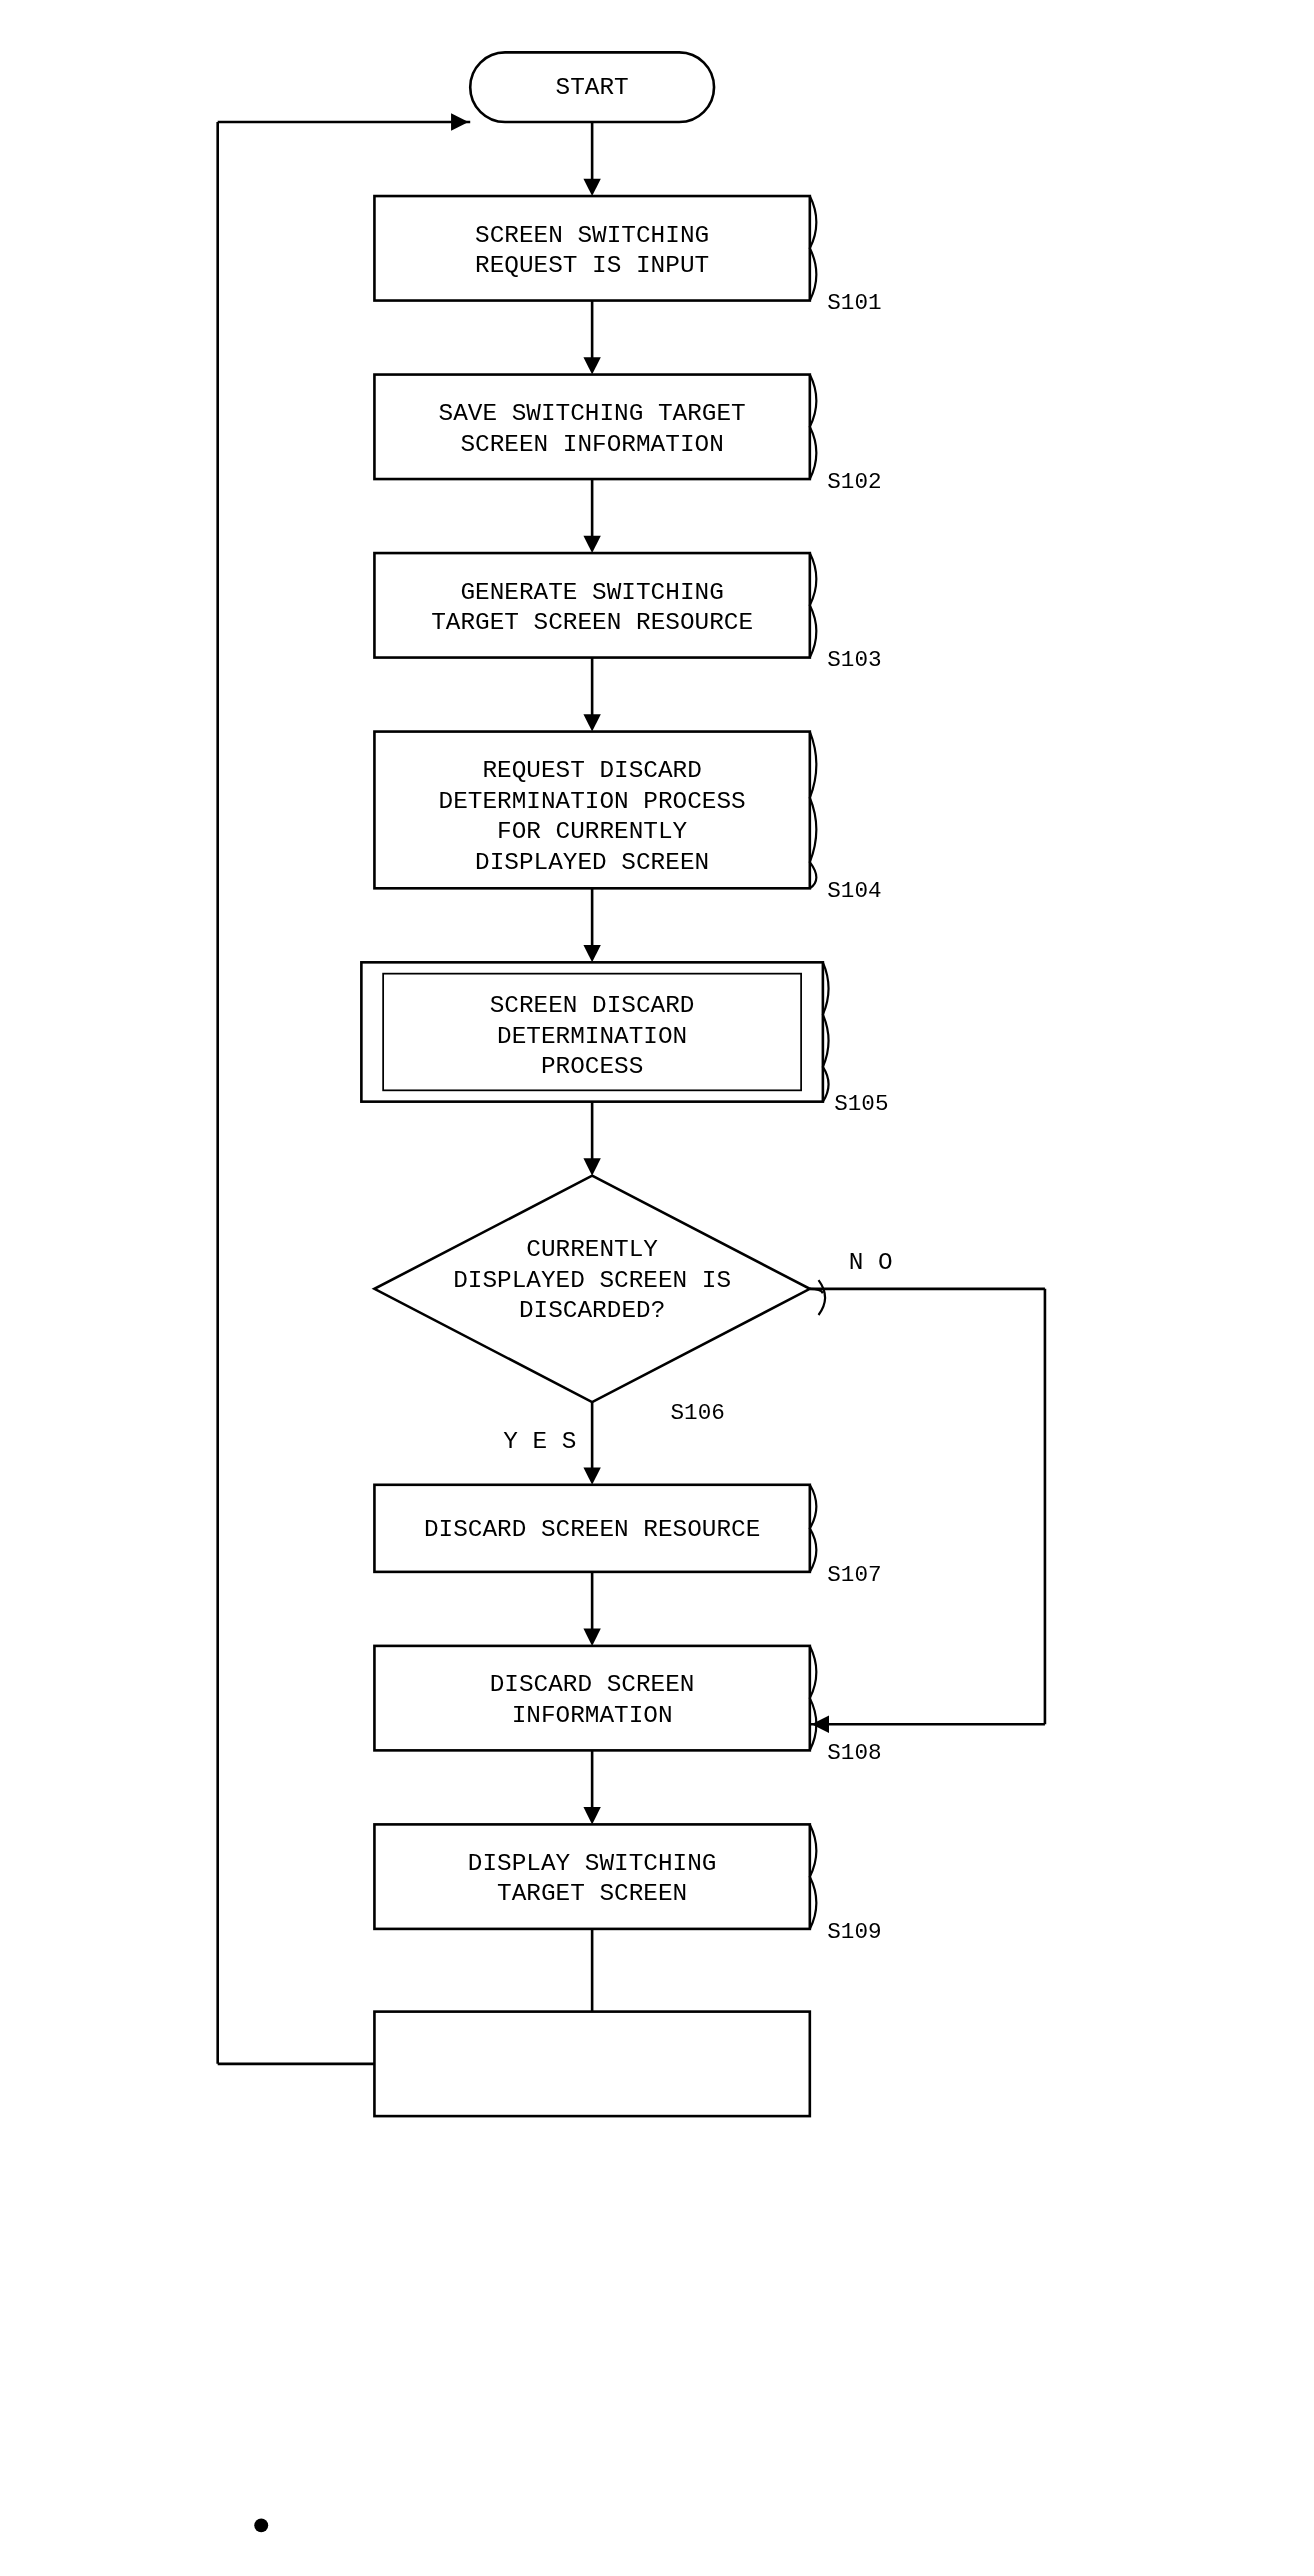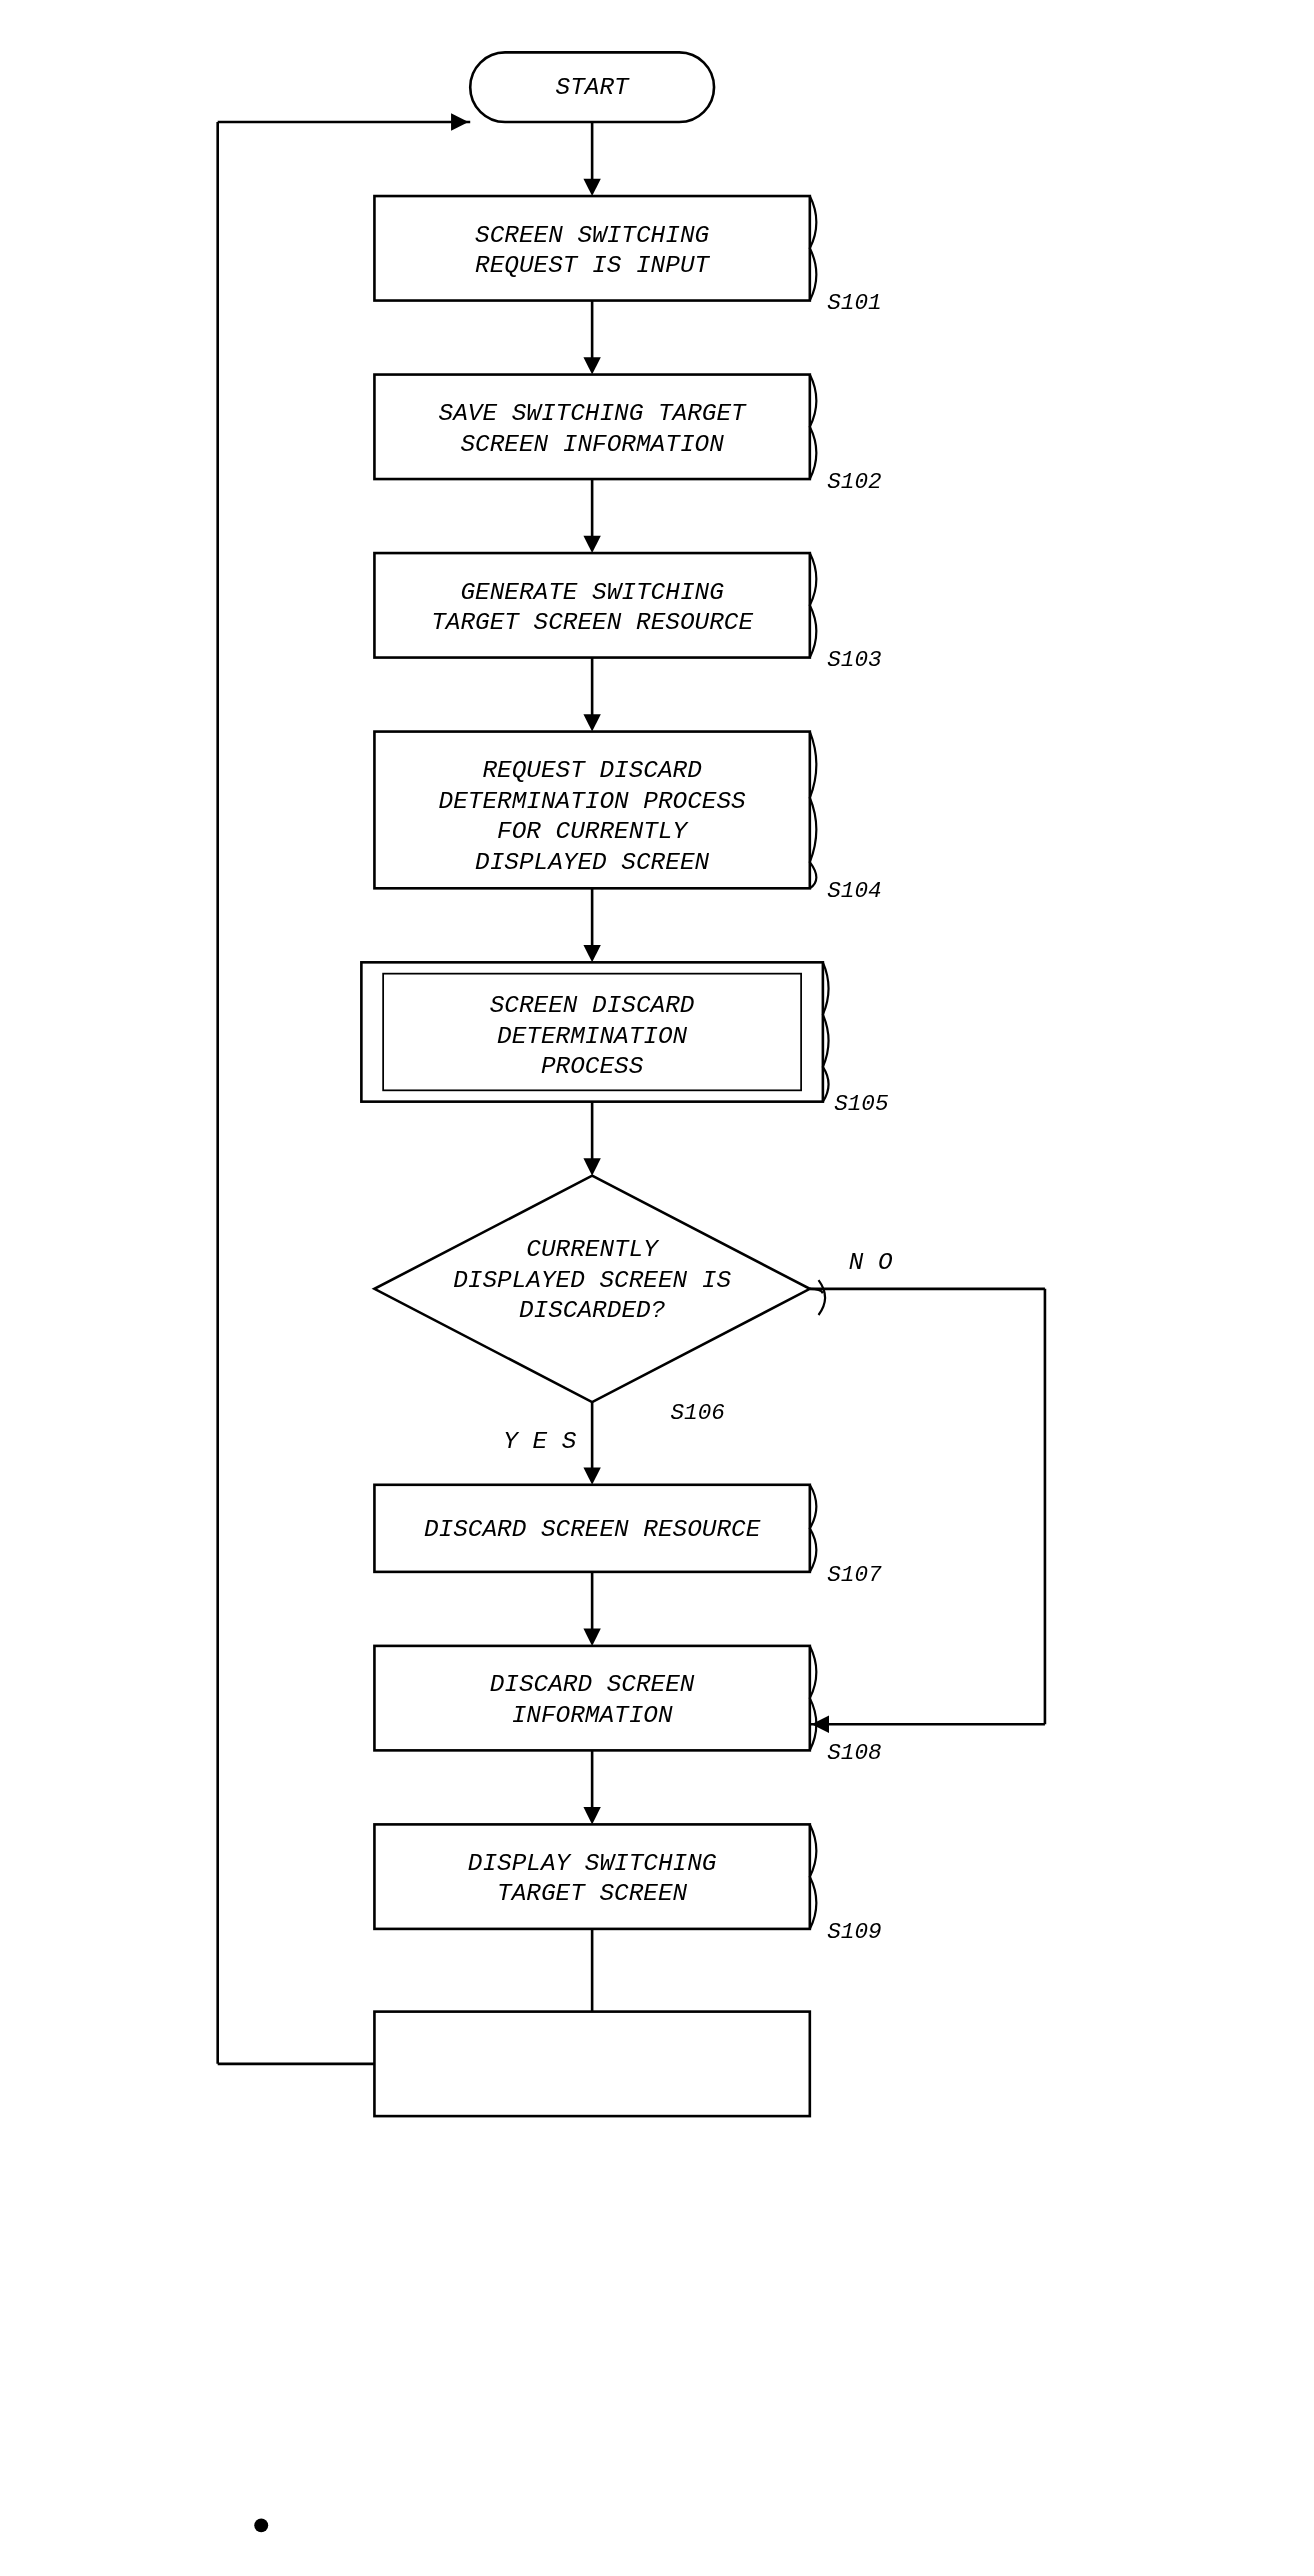--- a/index.html
+++ b/index.html
@@ -8,21 +8,20 @@
       font-family: 'Courier New', Courier, monospace;
       width: 1314px;
       min-height: 2576px;
       position: relative;
       overflow: hidden;
     }
     .flowchart-container {
       position: relative;
       width: 1314px;
       height: 2576px;
-      font-style: italic;
     }
     svg {
       position: absolute;
       top: 0;
       left: 0;
       width: 1314px;
       height: 2576px;
     }
     .node-label {
       font-family: 'Courier New', Courier, monospace;

